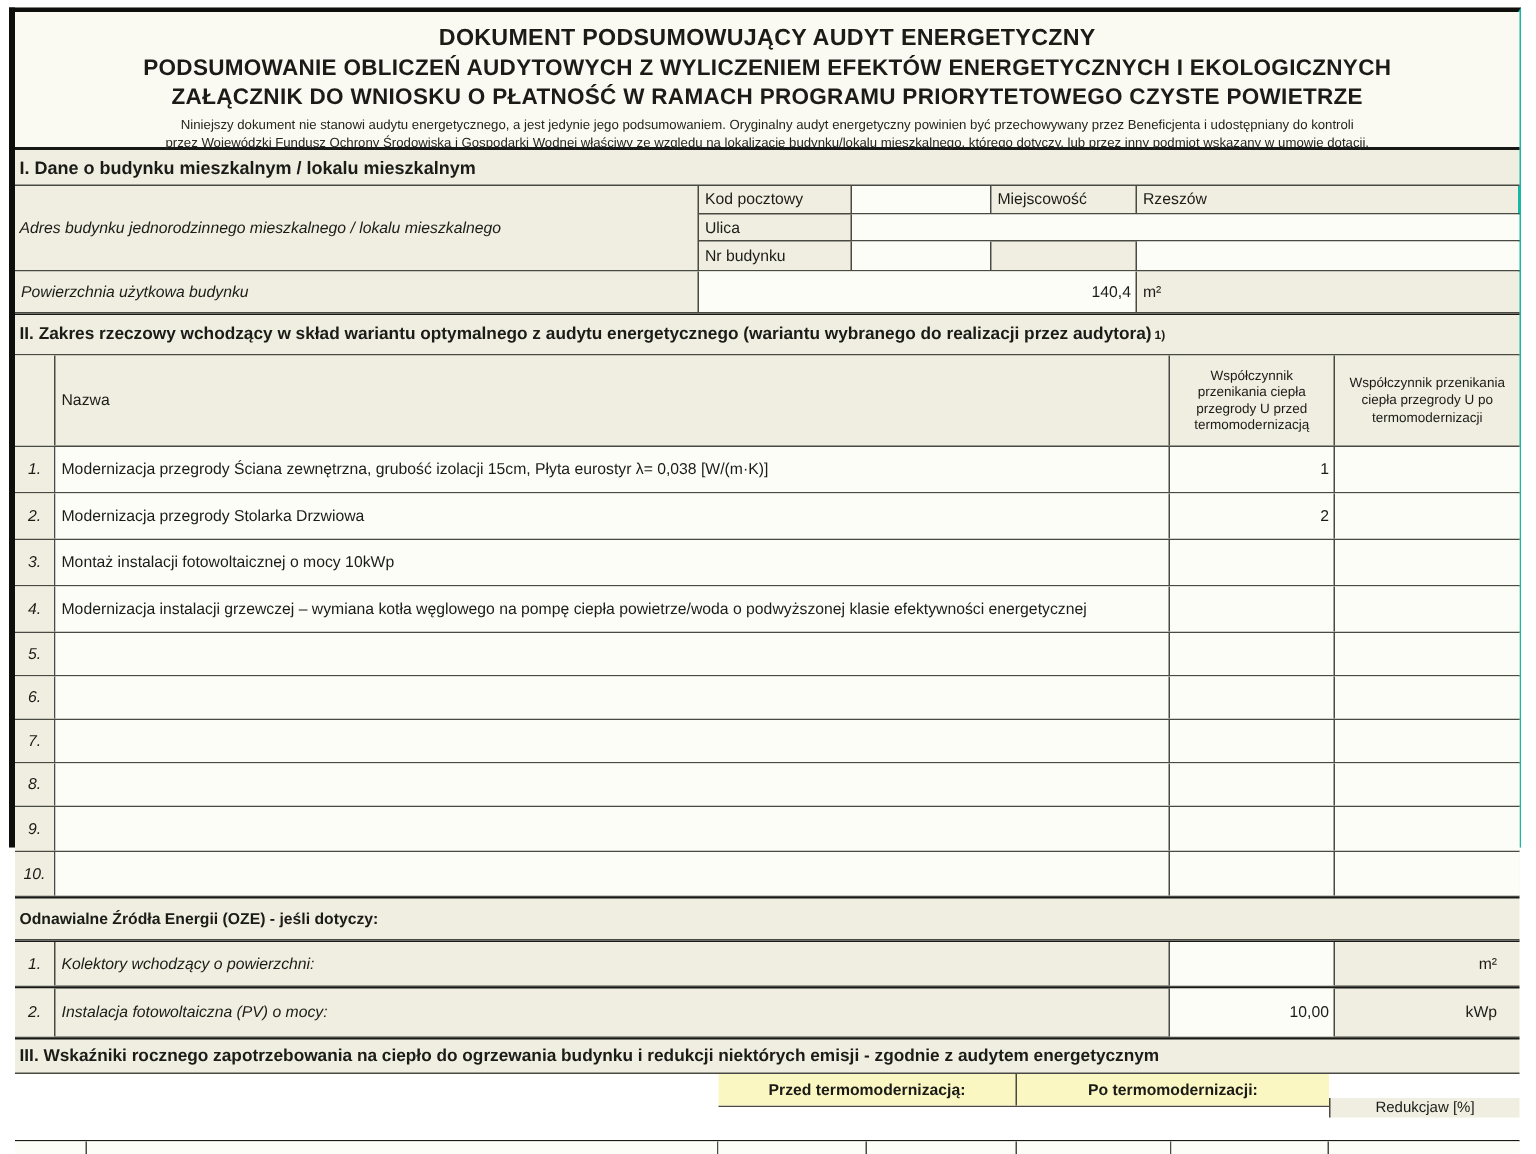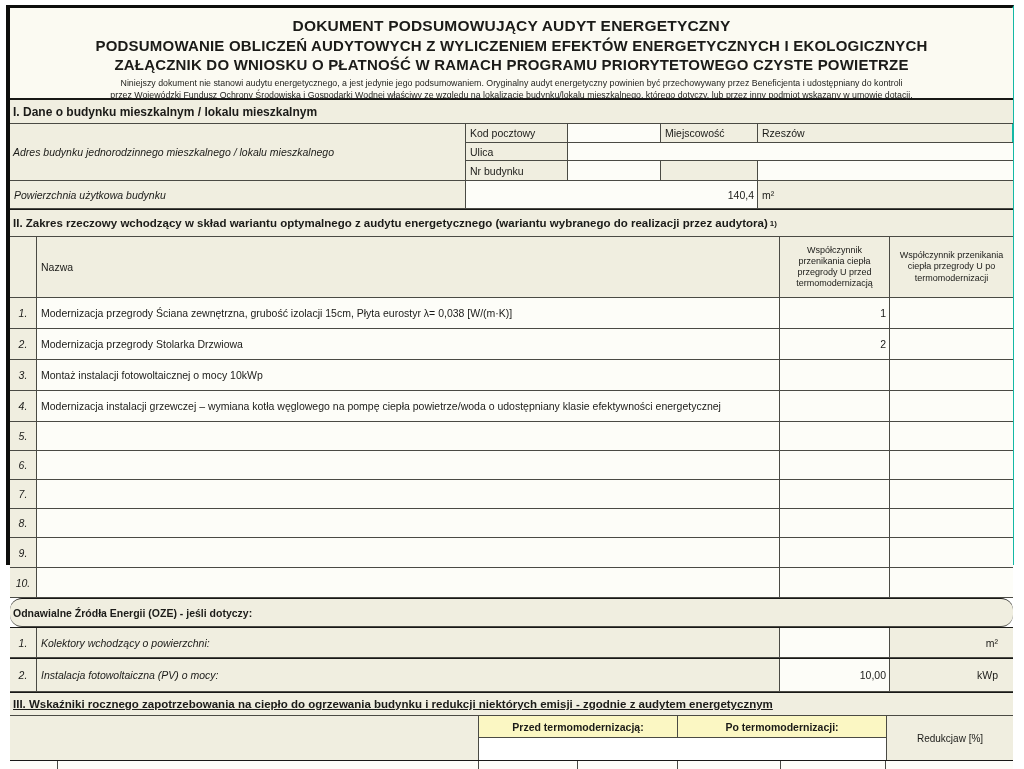--- a/index.html
+++ b/index.html
@@ -31,21 +31,21 @@
     text-align:center;padding-top:9px;}
   .doc-title{font-size:15.5px;font-weight:bold;letter-spacing:.2px;}
   .doc-sub{font-size:15px;font-weight:bold;margin-top:2px;letter-spacing:.2px;}
   .doc-fine{font-size:8.8px;margin-top:5px;line-height:1.35;color:#242420;}
 
   
   .sec-head{display:flex;align-items:center;width:1003px;background:var(--cream);
     border-bottom:1px solid var(--bd);font-weight:bold;padding-left:3px;}
   .sec-head.h1{height:24px;font-size:12px;}
   .sec-head.h2{height:28px;font-size:11.5px;border-top:1px solid var(--bd-heavy);}
-  .sec-head.h3{height:24px;font-size:11.5px;border-top:1px solid var(--bd-heavy);text-decoration:underline;}
+  .sec-head.h3{height:24px;font-size:11.5px;border-top:1px solid var(--bd-heavy);}
   .sec-head sup{font-size:8px;margin-left:2px;}
 
   
   .w-addr{width:456px;}
   .w-c1{width:102px;}
   .w-c2{width:93px;}
   .w-c3{width:97px;}
   .w-c4{width:255px;}
   .w-areaval{width:292px;}
   .w-areaunit{width:255px;}
@@ -67,32 +67,32 @@
   .w-u2{width:123px;}
   .colhead-row{height:61px;}
   .colhead-row .ucol{font-size:9px;line-height:1.25;white-space:normal;
     justify-content:center;text-align:center;padding:0 3px;}
   .r31{height:31px;}
   .r29{height:29px;}
   .r30{height:30px;}
   .num{justify-content:center;font-style:italic;font-size:10.5px;background:var(--cream);}
 
   
-  .oze-head{height:29px;font-size:10.5px;border-top:1px solid var(--bd-heavy);border-radius:12px;}
+  .oze-head{height:29px;font-size:10.5px;border-top:1px solid var(--bd-heavy);}
   .oze-r1{height:31px;border-top:1px solid var(--bd-heavy);}
   .oze-r2{height:34px;border-top:1px solid var(--bd-heavy);}
   .unitcell{justify-content:flex-end;padding-right:15px;}
   .w-s3a{width:99px;}
   .w-s3b{width:100px;}
   .w-s3c{width:103px;}
   .w-s3d{width:105px;}
   .w-s3r{width:127px;}
   .s3-group{font-size:10.5px;font-weight:bold;justify-content:center;}
   .s3-sub{font-size:10.5px;font-weight:bold;justify-content:center;text-decoration:underline;margin-top:40px;}
-  .s3-wrap{display:flex;width:1003px;border-bottom:1px solid var(--bd-heavy);}
+  .s3-wrap{display:flex;width:1003px;border-bottom:1px solid var(--bd-heavy);align-items:center;}
   .s3-left{width:469px;border-right:1px solid var(--bd);background:var(--cream);}
   .s3-mid{width:407px;}
   .s3-mid .s3row{display:flex;height:22px;border-bottom:1px solid var(--bd);}
   .s3-mid .s3row:last-child{border-bottom:none;}
   .s3-mid .cell{height:100%;}
   .s3-red{width:127px;display:flex;flex-direction:row;align-items:center;justify-content:center;
     font-size:10px;line-height:1.3;background:var(--cream);}
   
   .partial{height:12px;border-bottom:none;background:var(--cell-white);}
   .w-p0{width:48px;}
@@ -168,21 +168,21 @@
     <div class="cell w-u2 white last"></div>
   </div>
   <div class="row r31">
     <div class="cell w-num num">3.</div>
     <div class="cell w-name padl white">Montaż instalacji fotowoltaicznej o mocy 10kWp</div>
     <div class="cell w-u1 white right"></div>
     <div class="cell w-u2 white last"></div>
   </div>
   <div class="row r31">
     <div class="cell w-num num">4.</div>
-    <div class="cell w-name padl white">Modernizacja instalacji grzewczej – wymiana kotła węglowego na pompę ciepła powietrze/woda o udostępniany klasie efektywności energetycznej</div>
+    <div class="cell w-name padl white">Modernizacja instalacji grzewczej – wymiana kotła węglowego na pompę ciepła powietrze/woda o podwyższonej klasie efektywności energetycznej</div>
     <div class="cell w-u1 white right"></div>
     <div class="cell w-u2 white last"></div>
   </div>
   <div class="row r29">
     <div class="cell w-num num">5.</div>
     <div class="cell w-name padl white"></div>
     <div class="cell w-u1 white right"></div>
     <div class="cell w-u2 white last"></div>
   </div>
   <div class="row r29">

